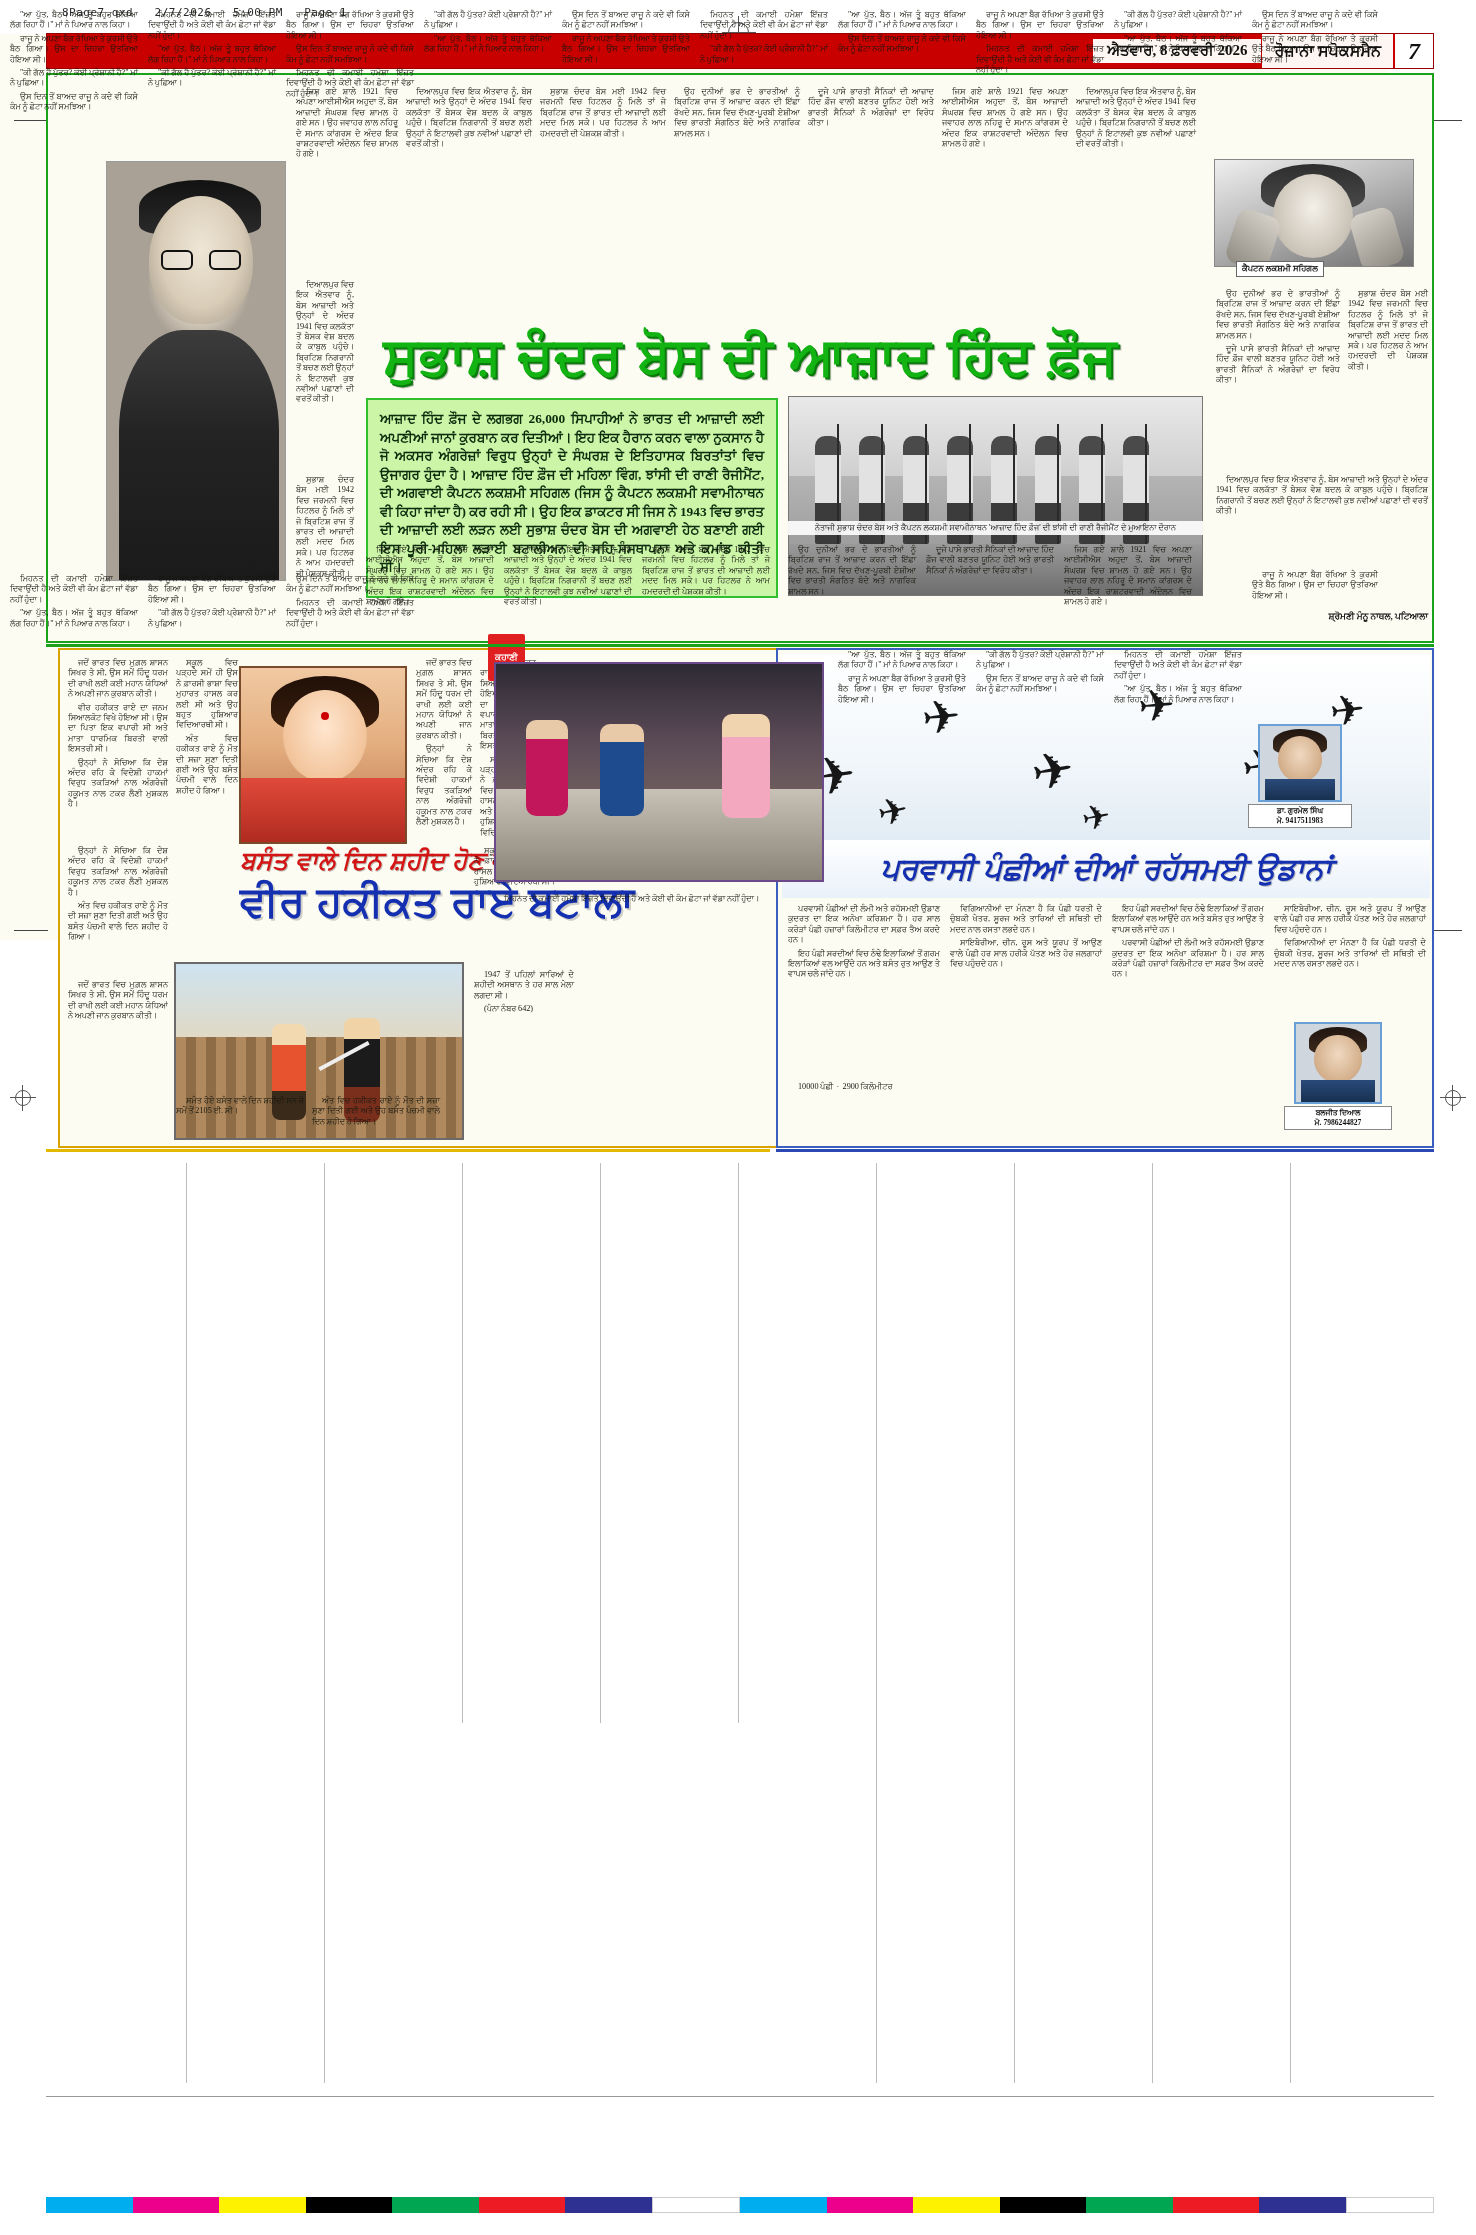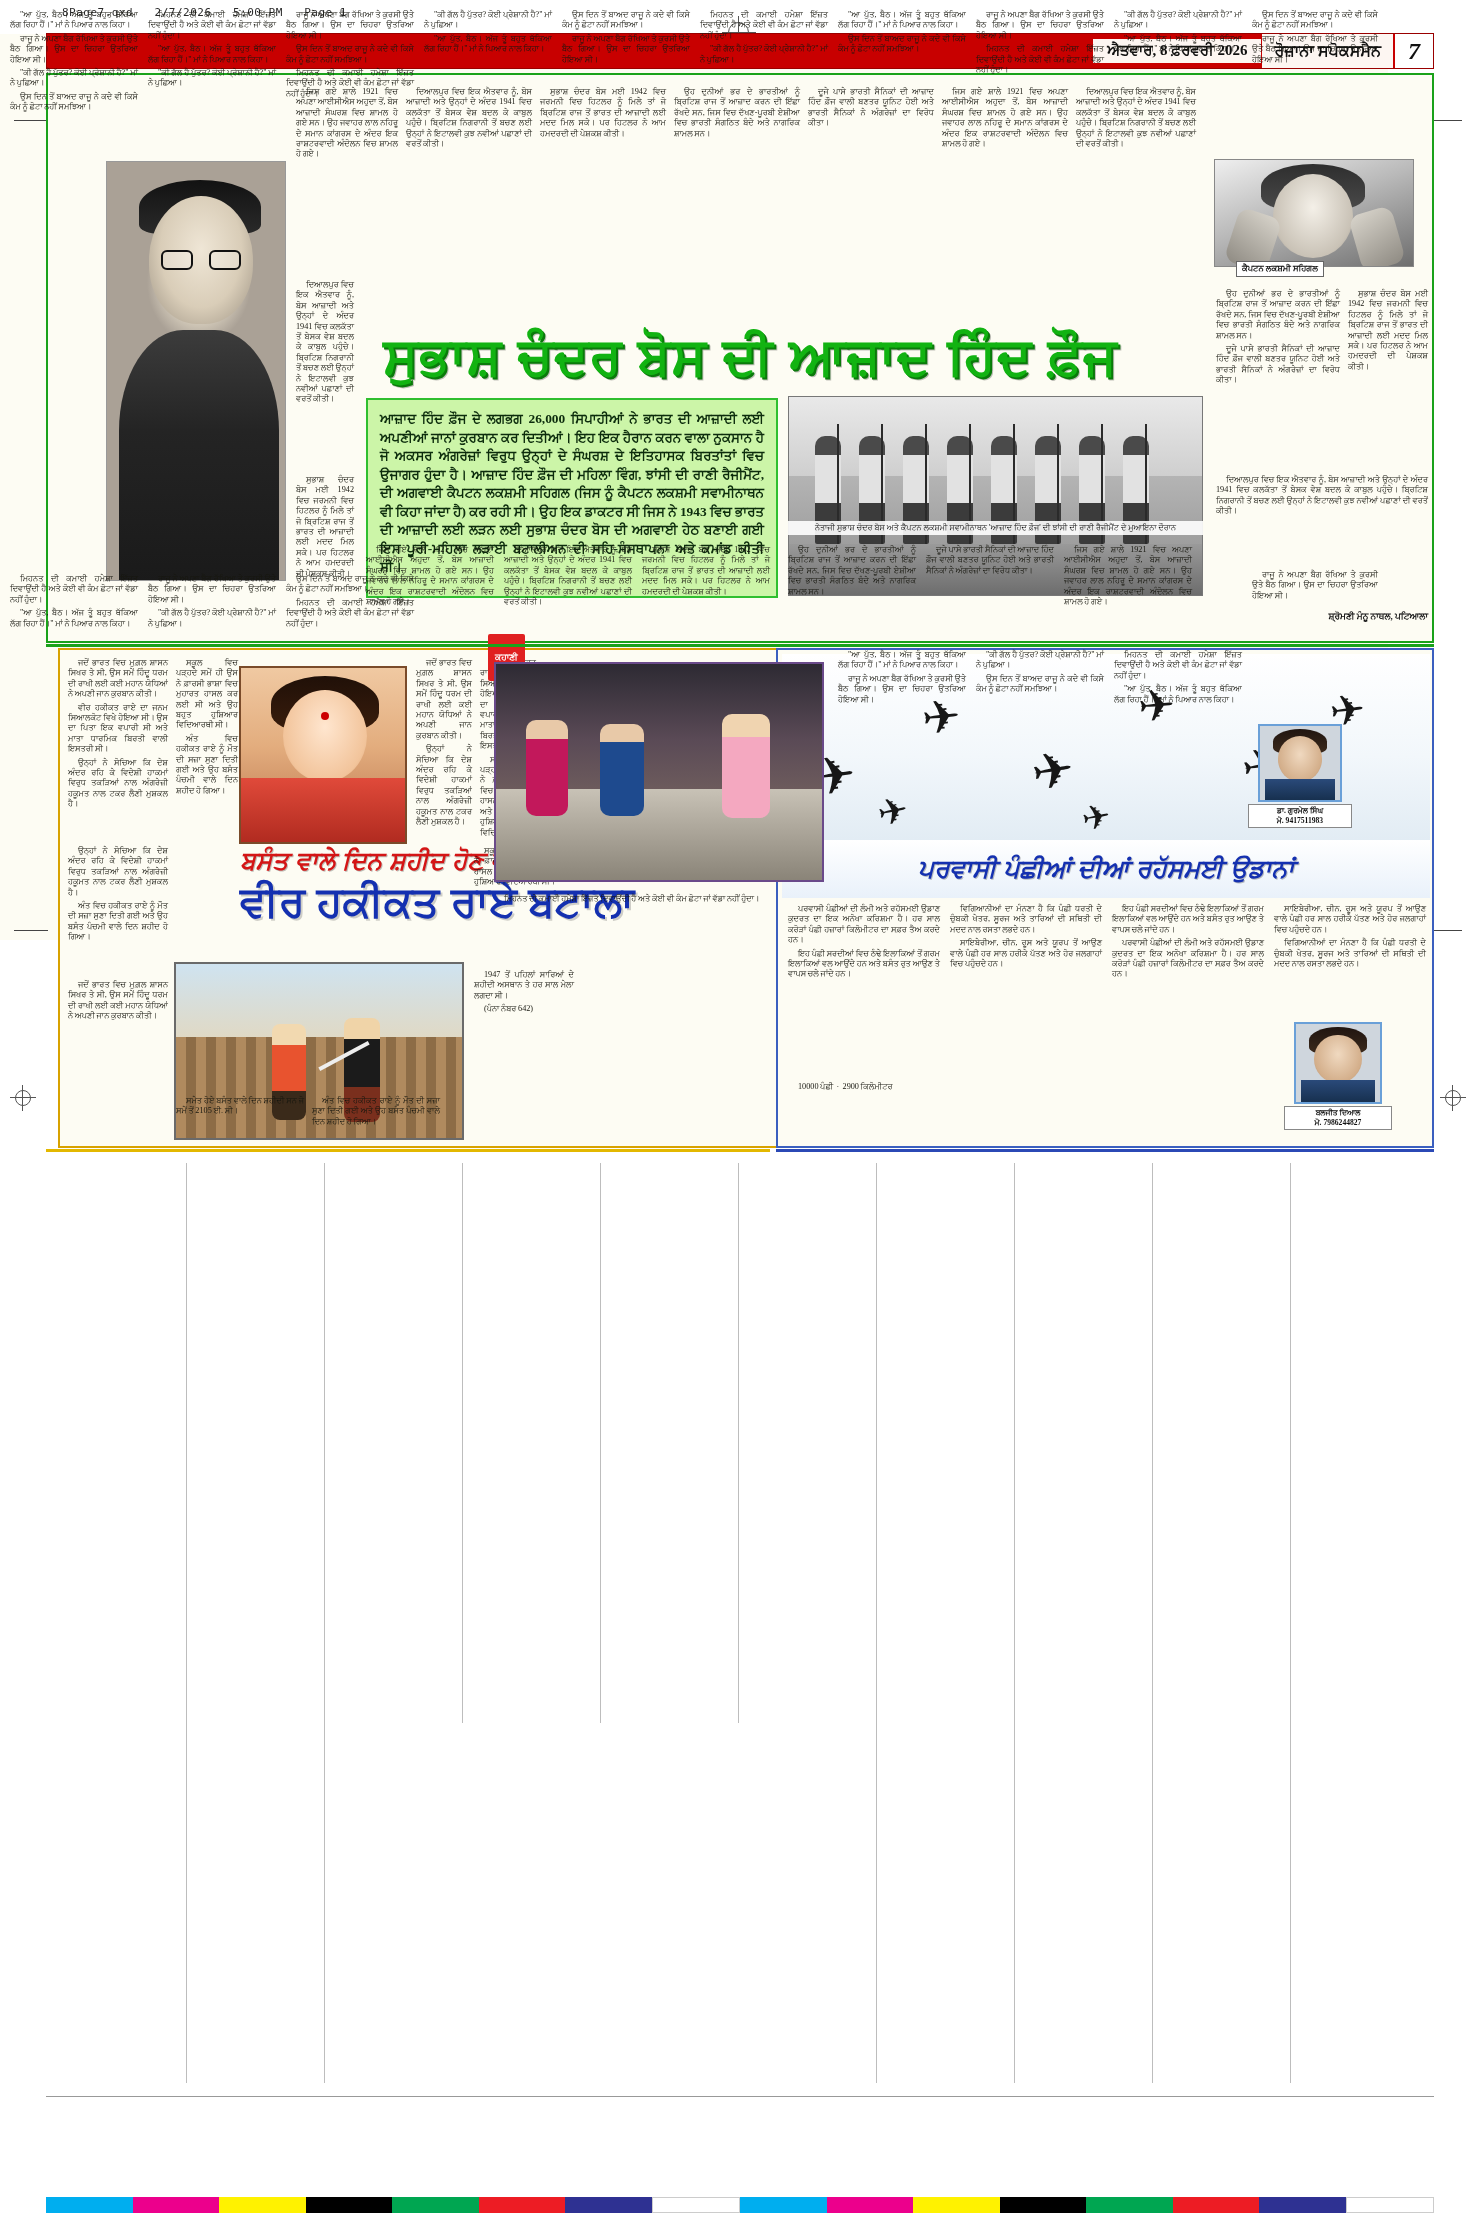--- a/index.html
+++ b/index.html
@@ -477,21 +477,21 @@
       <span class="bird-glyph" style="left:356px; top:30px;  font-size:44px; transform:rotate(-5deg);">✈</span>
       <span class="bird-glyph" style="left:460px; top:88px;  font-size:48px; transform:rotate(-9deg);">✈</span>
       <span class="bird-glyph" style="left:548px; top:36px;  font-size:42px; transform:rotate(-7deg);">✈</span>
       <span class="bird-glyph" style="left:96px;  top:140px; font-size:36px; transform:rotate(-12deg);">✈</span>
       <span class="bird-glyph" style="left:300px; top:146px; font-size:34px; transform:rotate(-11deg);">✈</span>
     </div>
 
     <div style="position:absolute; left:4px; top:190px; width:648px; height:58px;
                 background:linear-gradient(180deg,#ffffff,#e9f1fa);
                 display:flex; align-items:center; justify-content:center;">
-      <span class="head-blue" style="position:static; font-size:25px;text-align:center;">ਪਰਵਾਸੀ ਪੰਛੀਆਂ ਦੀਆਂ ਰਹੱਸਮਈ ਉਡਾਨਾਂ</span>
+      <span class="head-blue" style="position:static; font-size:30px;text-align:center;">ਪਰਵਾਸੀ ਪੰਛੀਆਂ ਦੀਆਂ ਰਹੱਸਮਈ ਉਡਾਨਾਂ</span>
     </div>
 
     <div class="col body-text" style="left:10px; top:254px; width:152px;">
       <p>ਪਰਵਾਸੀ ਪੰਛੀਆਂ ਦੀ ਲੰਮੀ ਅਤੇ ਰਹੱਸਮਈ ਉਡਾਣ ਕੁਦਰਤ ਦਾ ਇਕ ਅਨੋਖਾ ਕਰਿਸ਼ਮਾ ਹੈ। ਹਰ ਸਾਲ ਕਰੋੜਾਂ ਪੰਛੀ ਹਜ਼ਾਰਾਂ ਕਿਲੋਮੀਟਰ ਦਾ ਸਫ਼ਰ ਤੈਅ ਕਰਦੇ ਹਨ।</p>
       <p>ਇਹ ਪੰਛੀ ਸਰਦੀਆਂ ਵਿਚ ਠੰਢੇ ਇਲਾਕਿਆਂ ਤੋਂ ਗਰਮ ਇਲਾਕਿਆਂ ਵਲ ਆਉਂਦੇ ਹਨ ਅਤੇ ਬਸੰਤ ਰੁਤ ਆਉਣ ਤੇ ਵਾਪਸ ਚਲੇ ਜਾਂਦੇ ਹਨ।</p>
     </div>
     <div class="col body-text" style="left:172px; top:254px; width:152px;">
       <p>ਵਿਗਿਆਨੀਆਂ ਦਾ ਮੰਨਣਾ ਹੈ ਕਿ ਪੰਛੀ ਧਰਤੀ ਦੇ ਚੁੰਬਕੀ ਖੇਤਰ, ਸੂਰਜ ਅਤੇ ਤਾਰਿਆਂ ਦੀ ਸਥਿਤੀ ਦੀ ਮਦਦ ਨਾਲ ਰਸਤਾ ਲਭਦੇ ਹਨ।</p>
       <p>ਸਾਇਬੇਰੀਆ, ਚੀਨ, ਰੂਸ ਅਤੇ ਯੂਰਪ ਤੋਂ ਆਉਣ ਵਾਲੇ ਪੰਛੀ ਹਰ ਸਾਲ ਹਰੀਕੇ ਪੱਤਣ ਅਤੇ ਹੋਰ ਜਲਗਾਹਾਂ ਵਿਚ ਪਹੁੰਚਦੇ ਹਨ।</p>
     </div>

